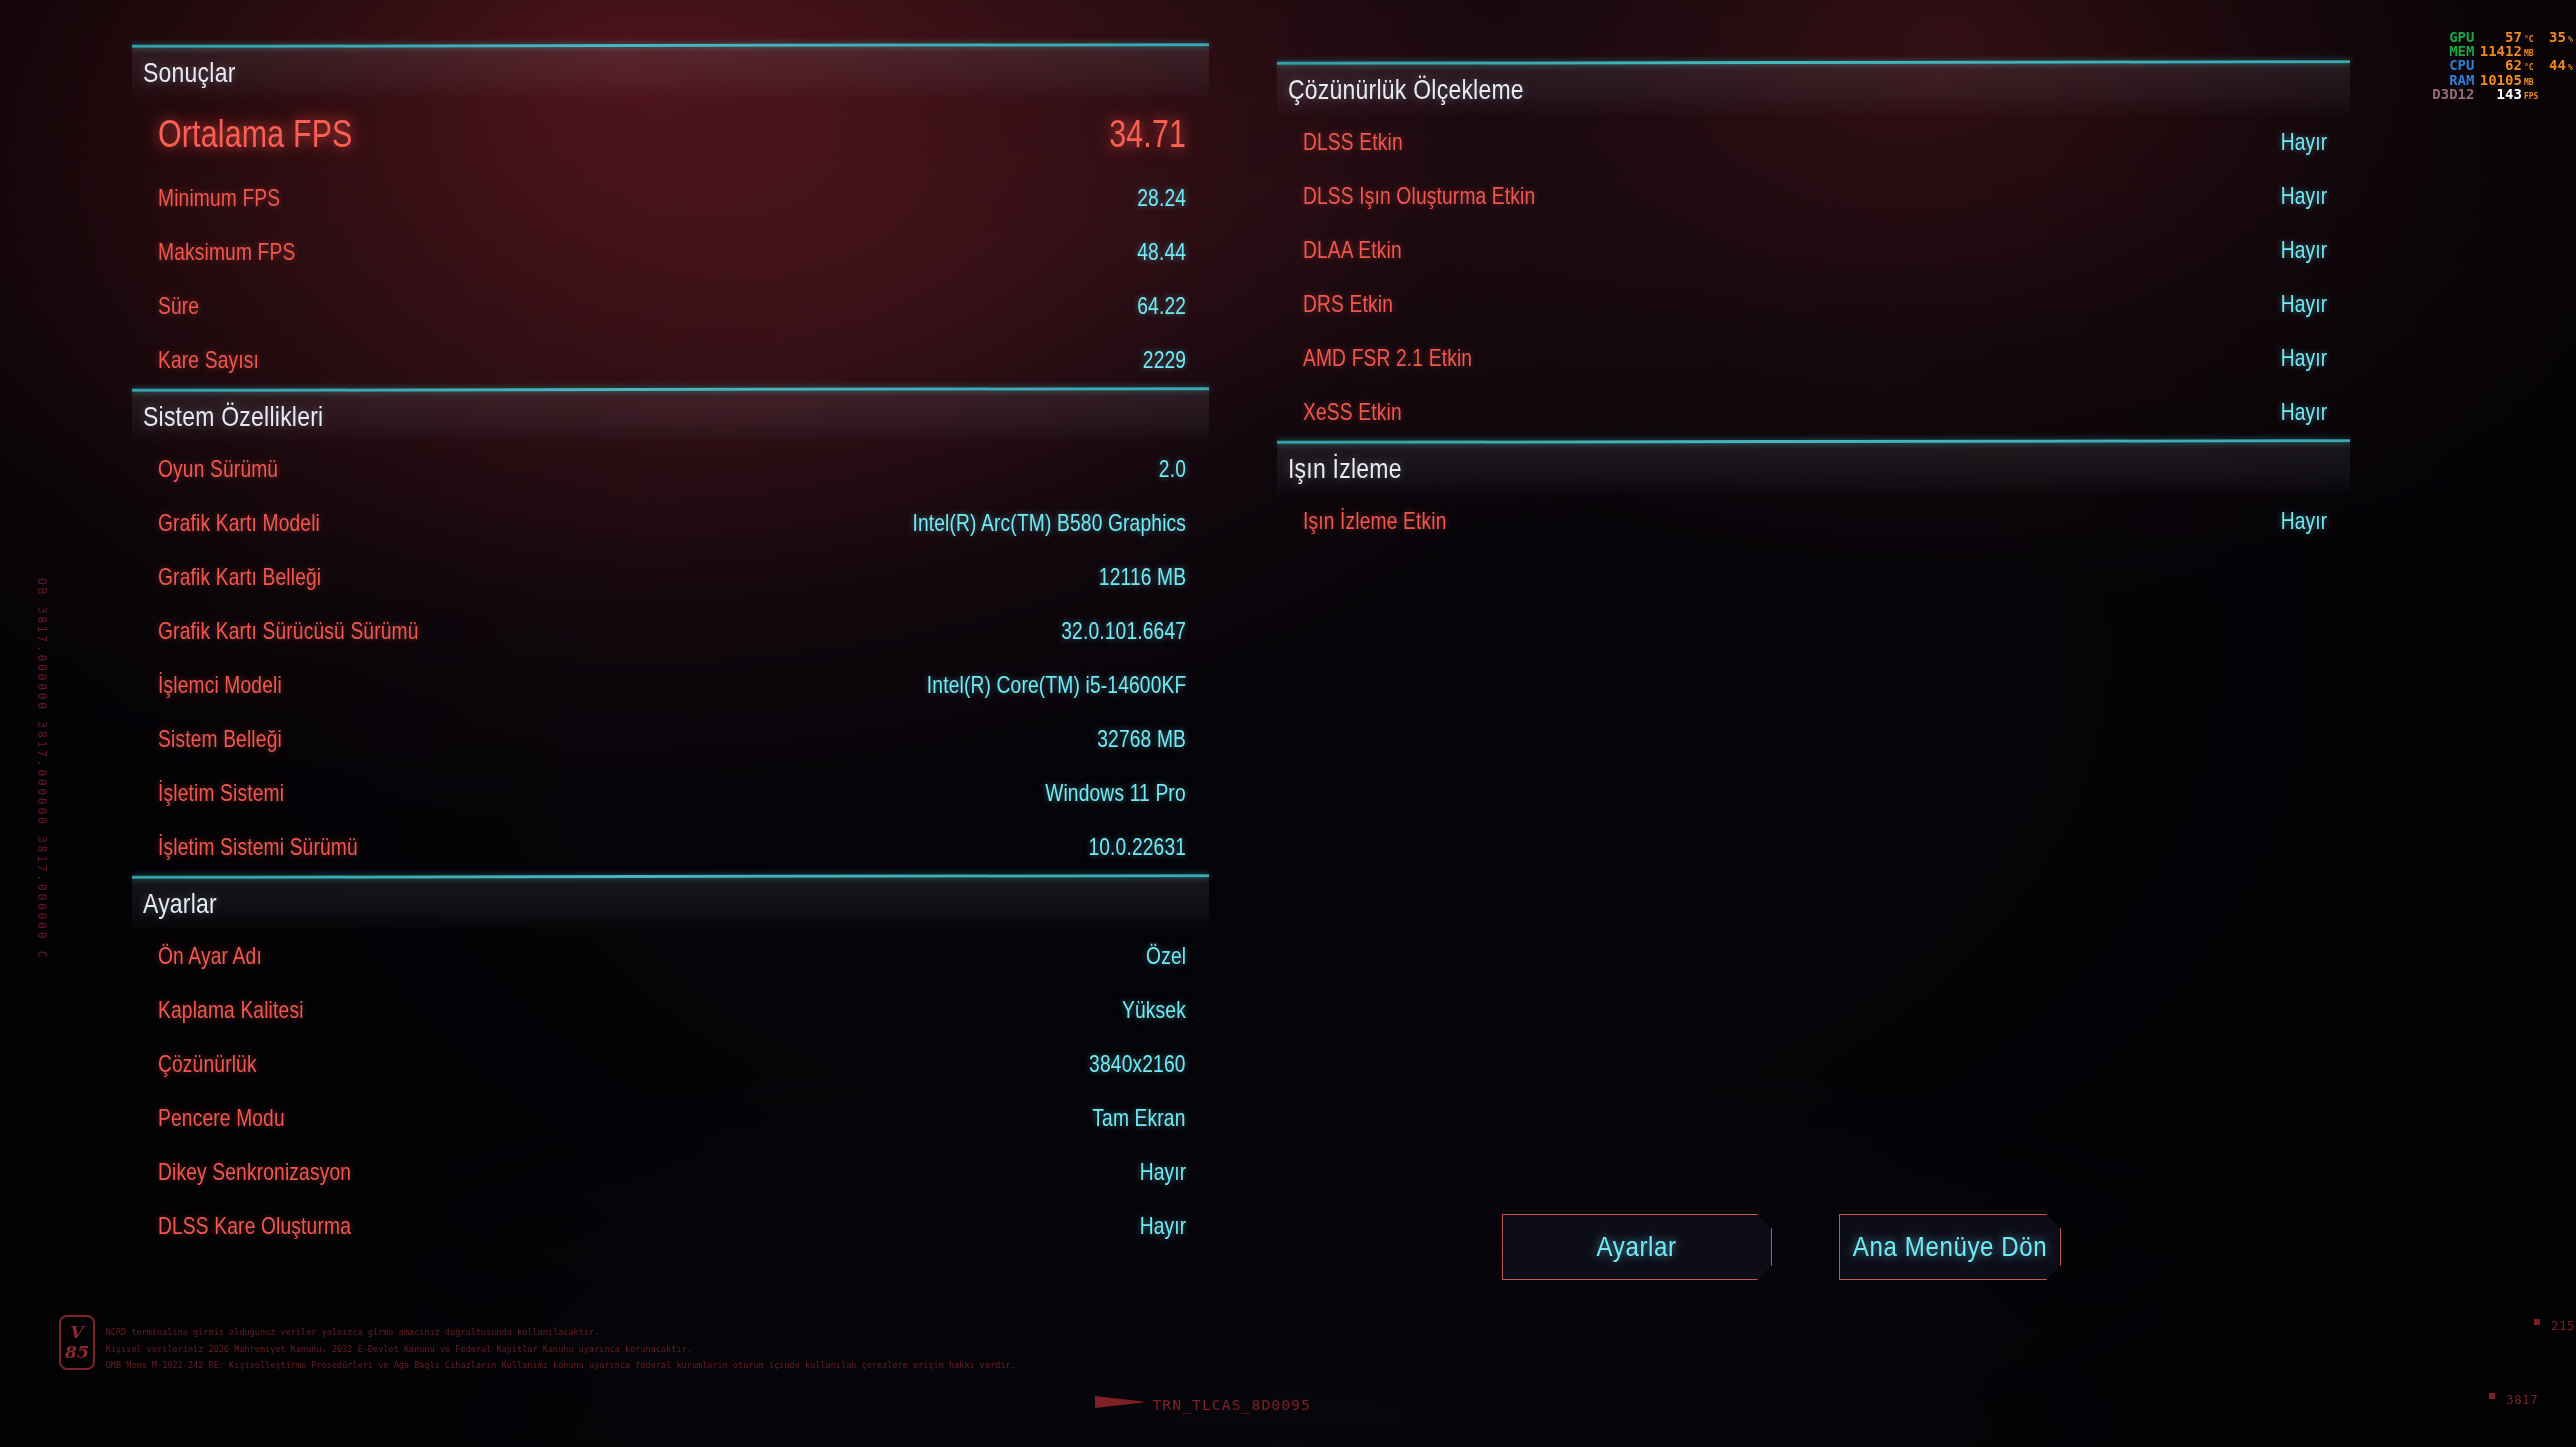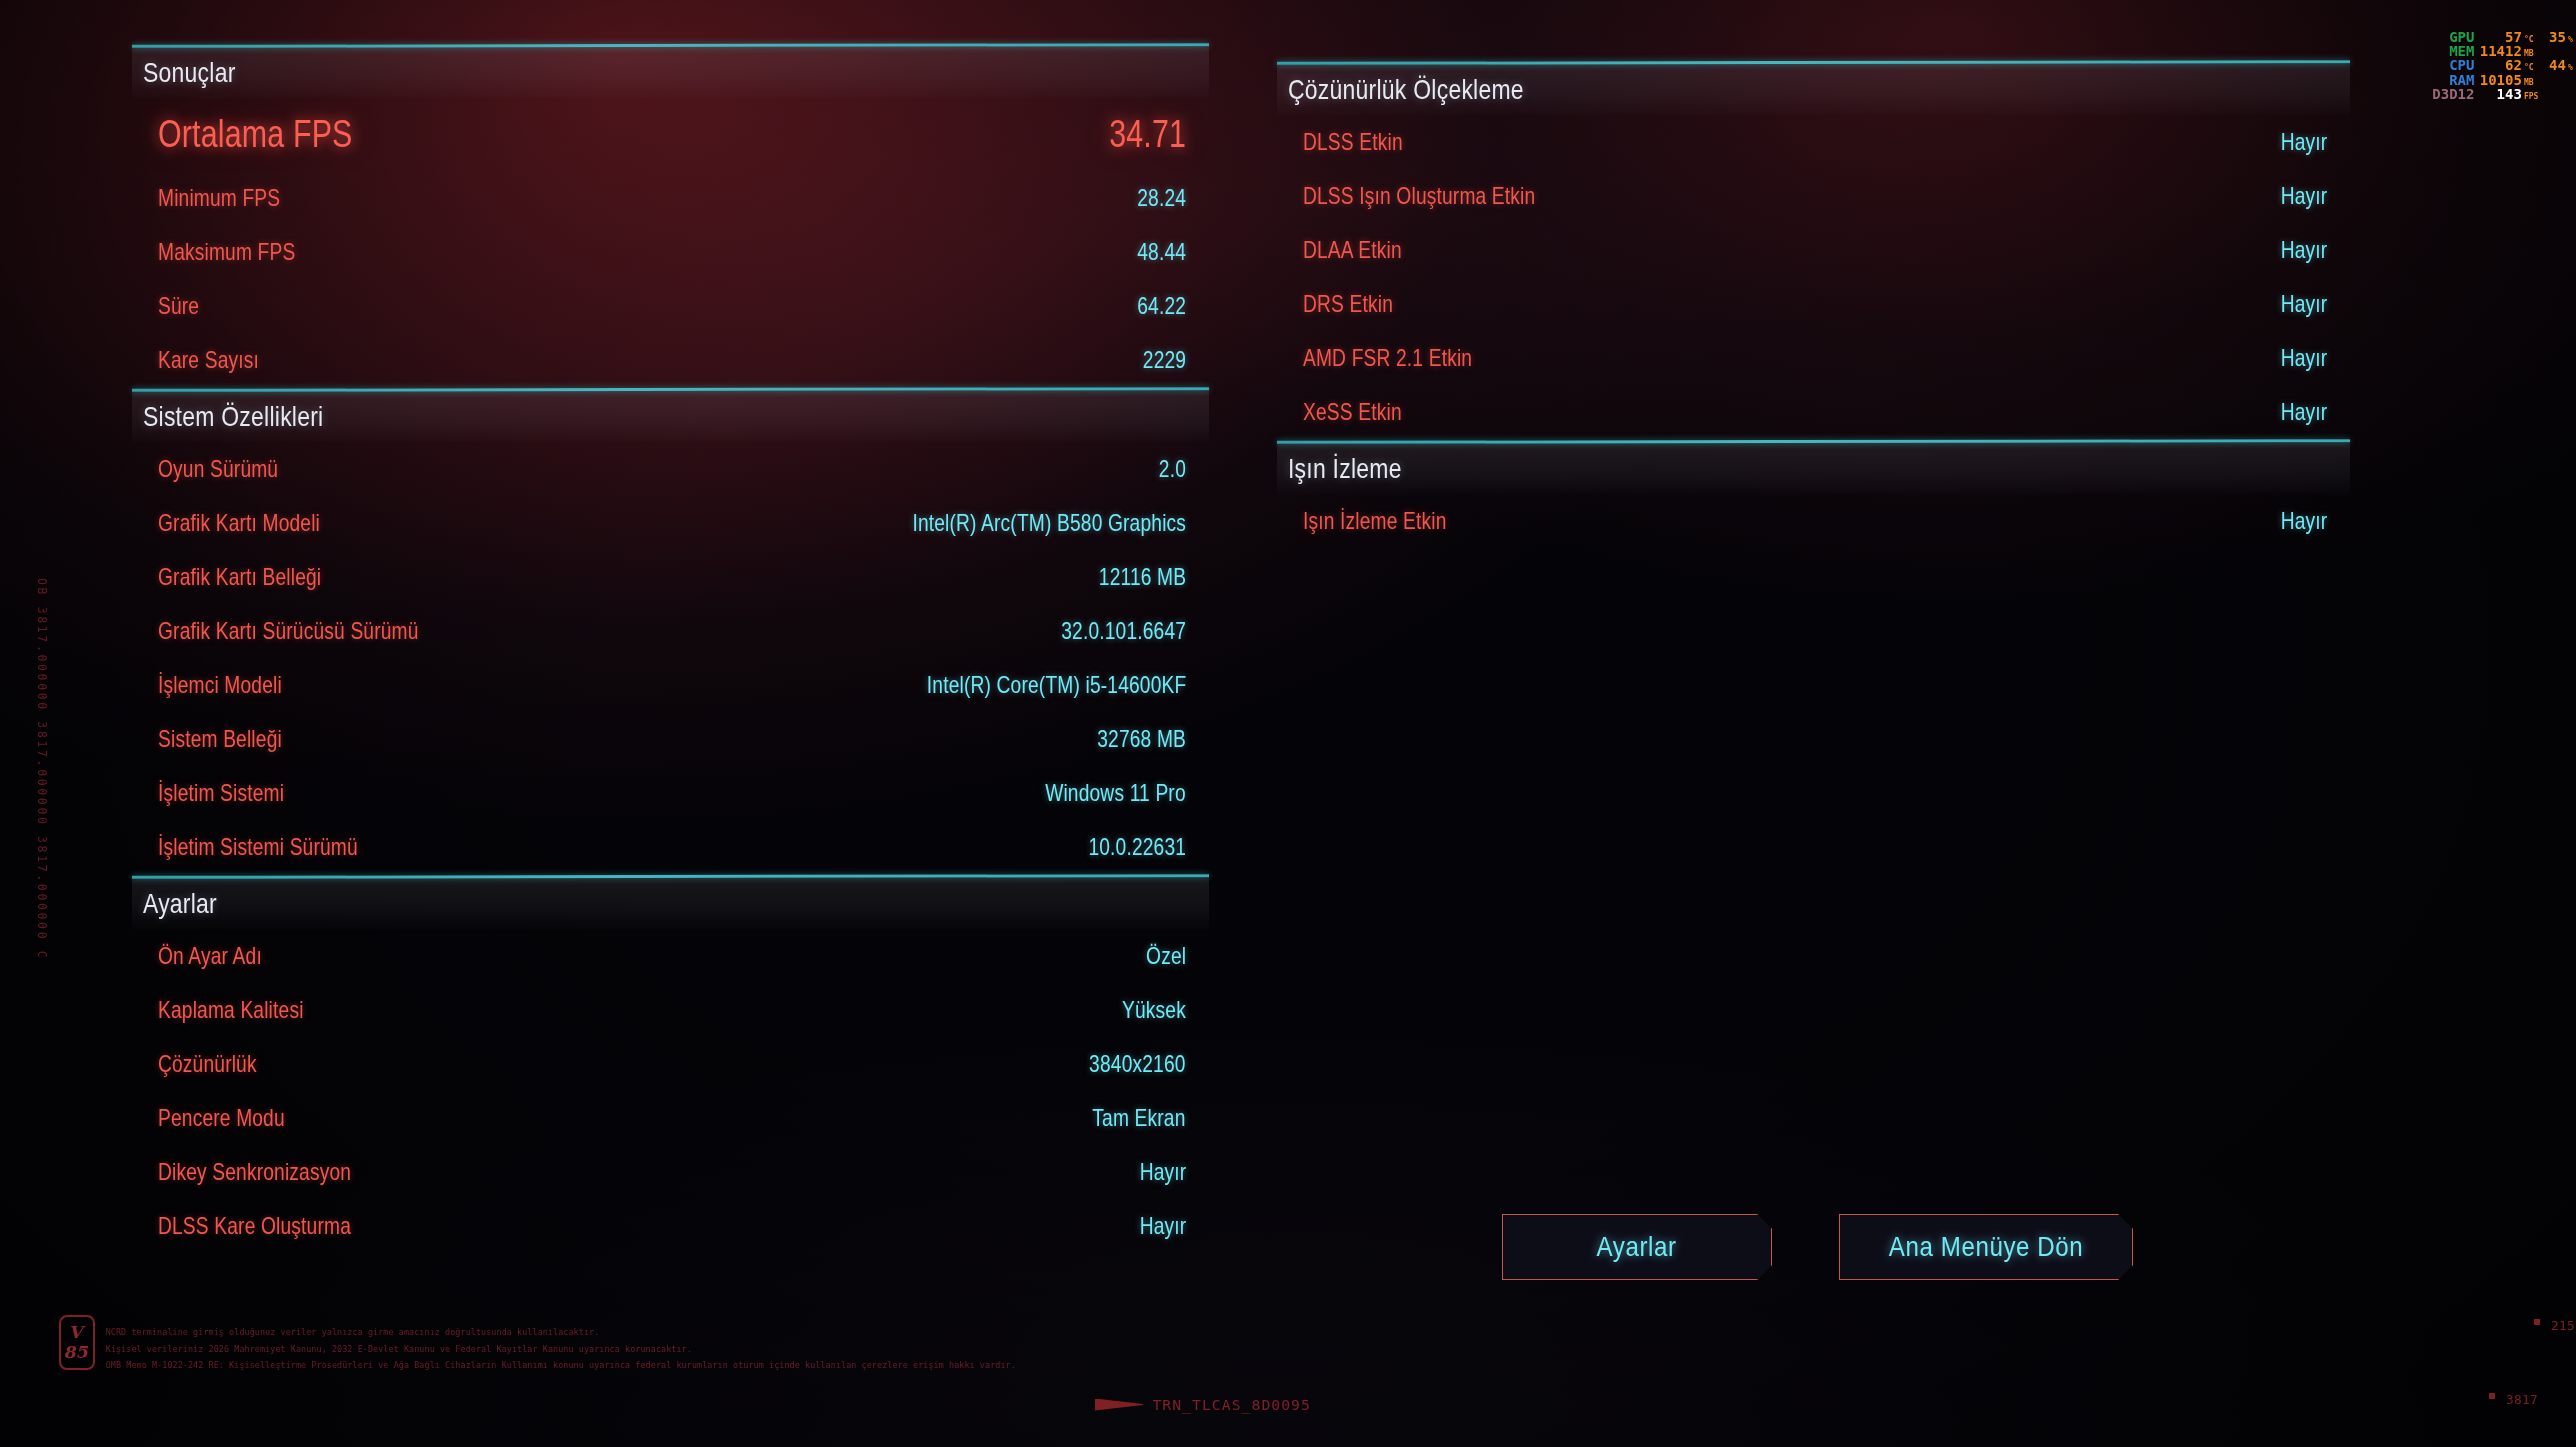--- a/index.html
+++ b/index.html
@@ -102,21 +102,21 @@
     clip-path:polygon(0 0, calc(100% - 14.8px) 0, 100% 14.8px, 100% calc(100% - 14.8px), calc(100% - 14.8px) 100%, 0 100%);
     cursor:pointer;
   }
   .cybtn .btn-label {
     font-size:28px; color:#74e9f6; letter-spacing:0.7px;
     text-shadow:0 0 10.7px rgba(110,232,245,.65);
     transform:scaleX(.86);
     white-space:nowrap;
   }
   #btn-ayarlar  { width:270px; }
-  #btn-anamenu  { width:294px; }
+  #btn-anamenu  { width:222px; }
 
   
   #perf-overlay {
     position:absolute; right:2px; top:0.7px;
     font-family:"DejaVu Sans Mono", monospace;
     font-size:14px; font-weight:bold; line-height:1.03;
     white-space:pre;
   }
   #perf-overlay table { border-collapse:collapse; }
   #perf-overlay td { padding:0 1.3px; vertical-align:baseline; }
@@ -161,21 +161,21 @@
     padding-top:9.4px;
     font-family:"DejaVu Sans Mono", monospace;
     font-size:8.4px; line-height:1.95;
     color:#6b1f25; letter-spacing:0.1px;
     white-space:nowrap;
   }
 
   
   #bottom-code {
     position:absolute; left:1095px; top:1396px;
-    display:flex; align-items:center; gap:9.4px;
+    display:flex; align-items:flex-start; gap:9.4px;
   }
   #bottom-code .wedge {
     width:48px; height:12px;
     background:#7e2026;
     clip-path:polygon(0 0, 100% 46%, 100% 54%, 0 100%);
   }
   #bottom-code .code-text {
     font-family:"DejaVu Sans Mono", monospace;
     font-size:14.8px; color:#7e2026; letter-spacing:1px;
   }

